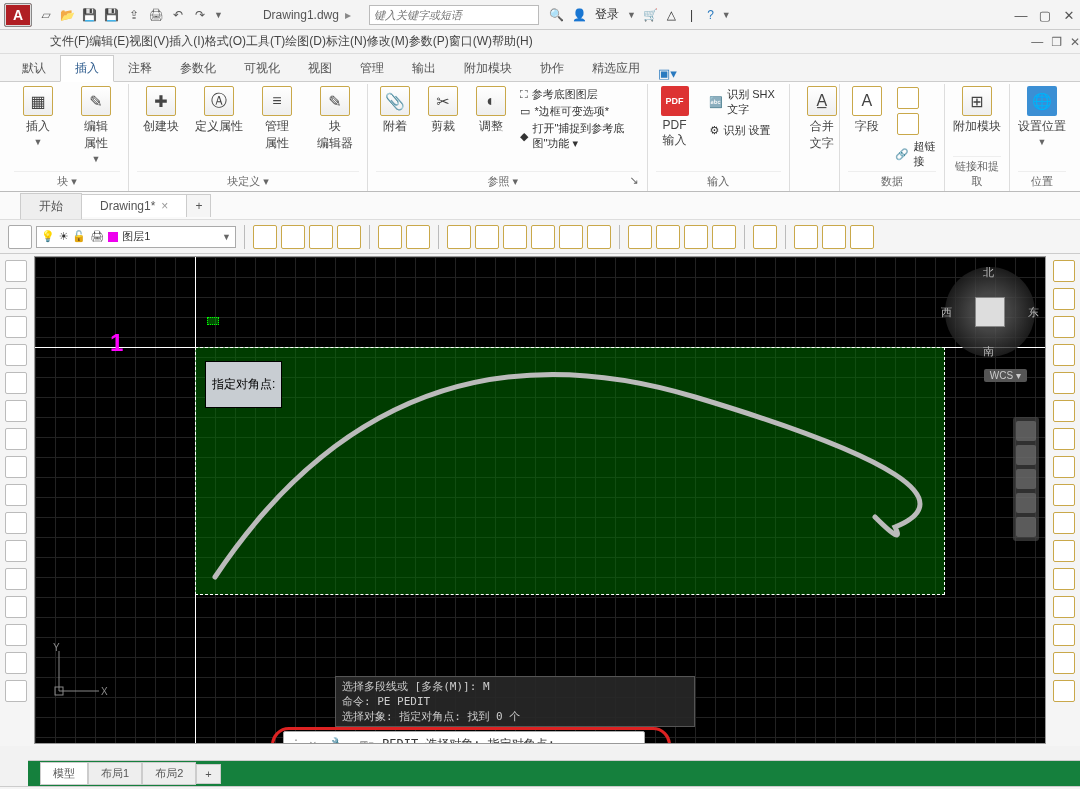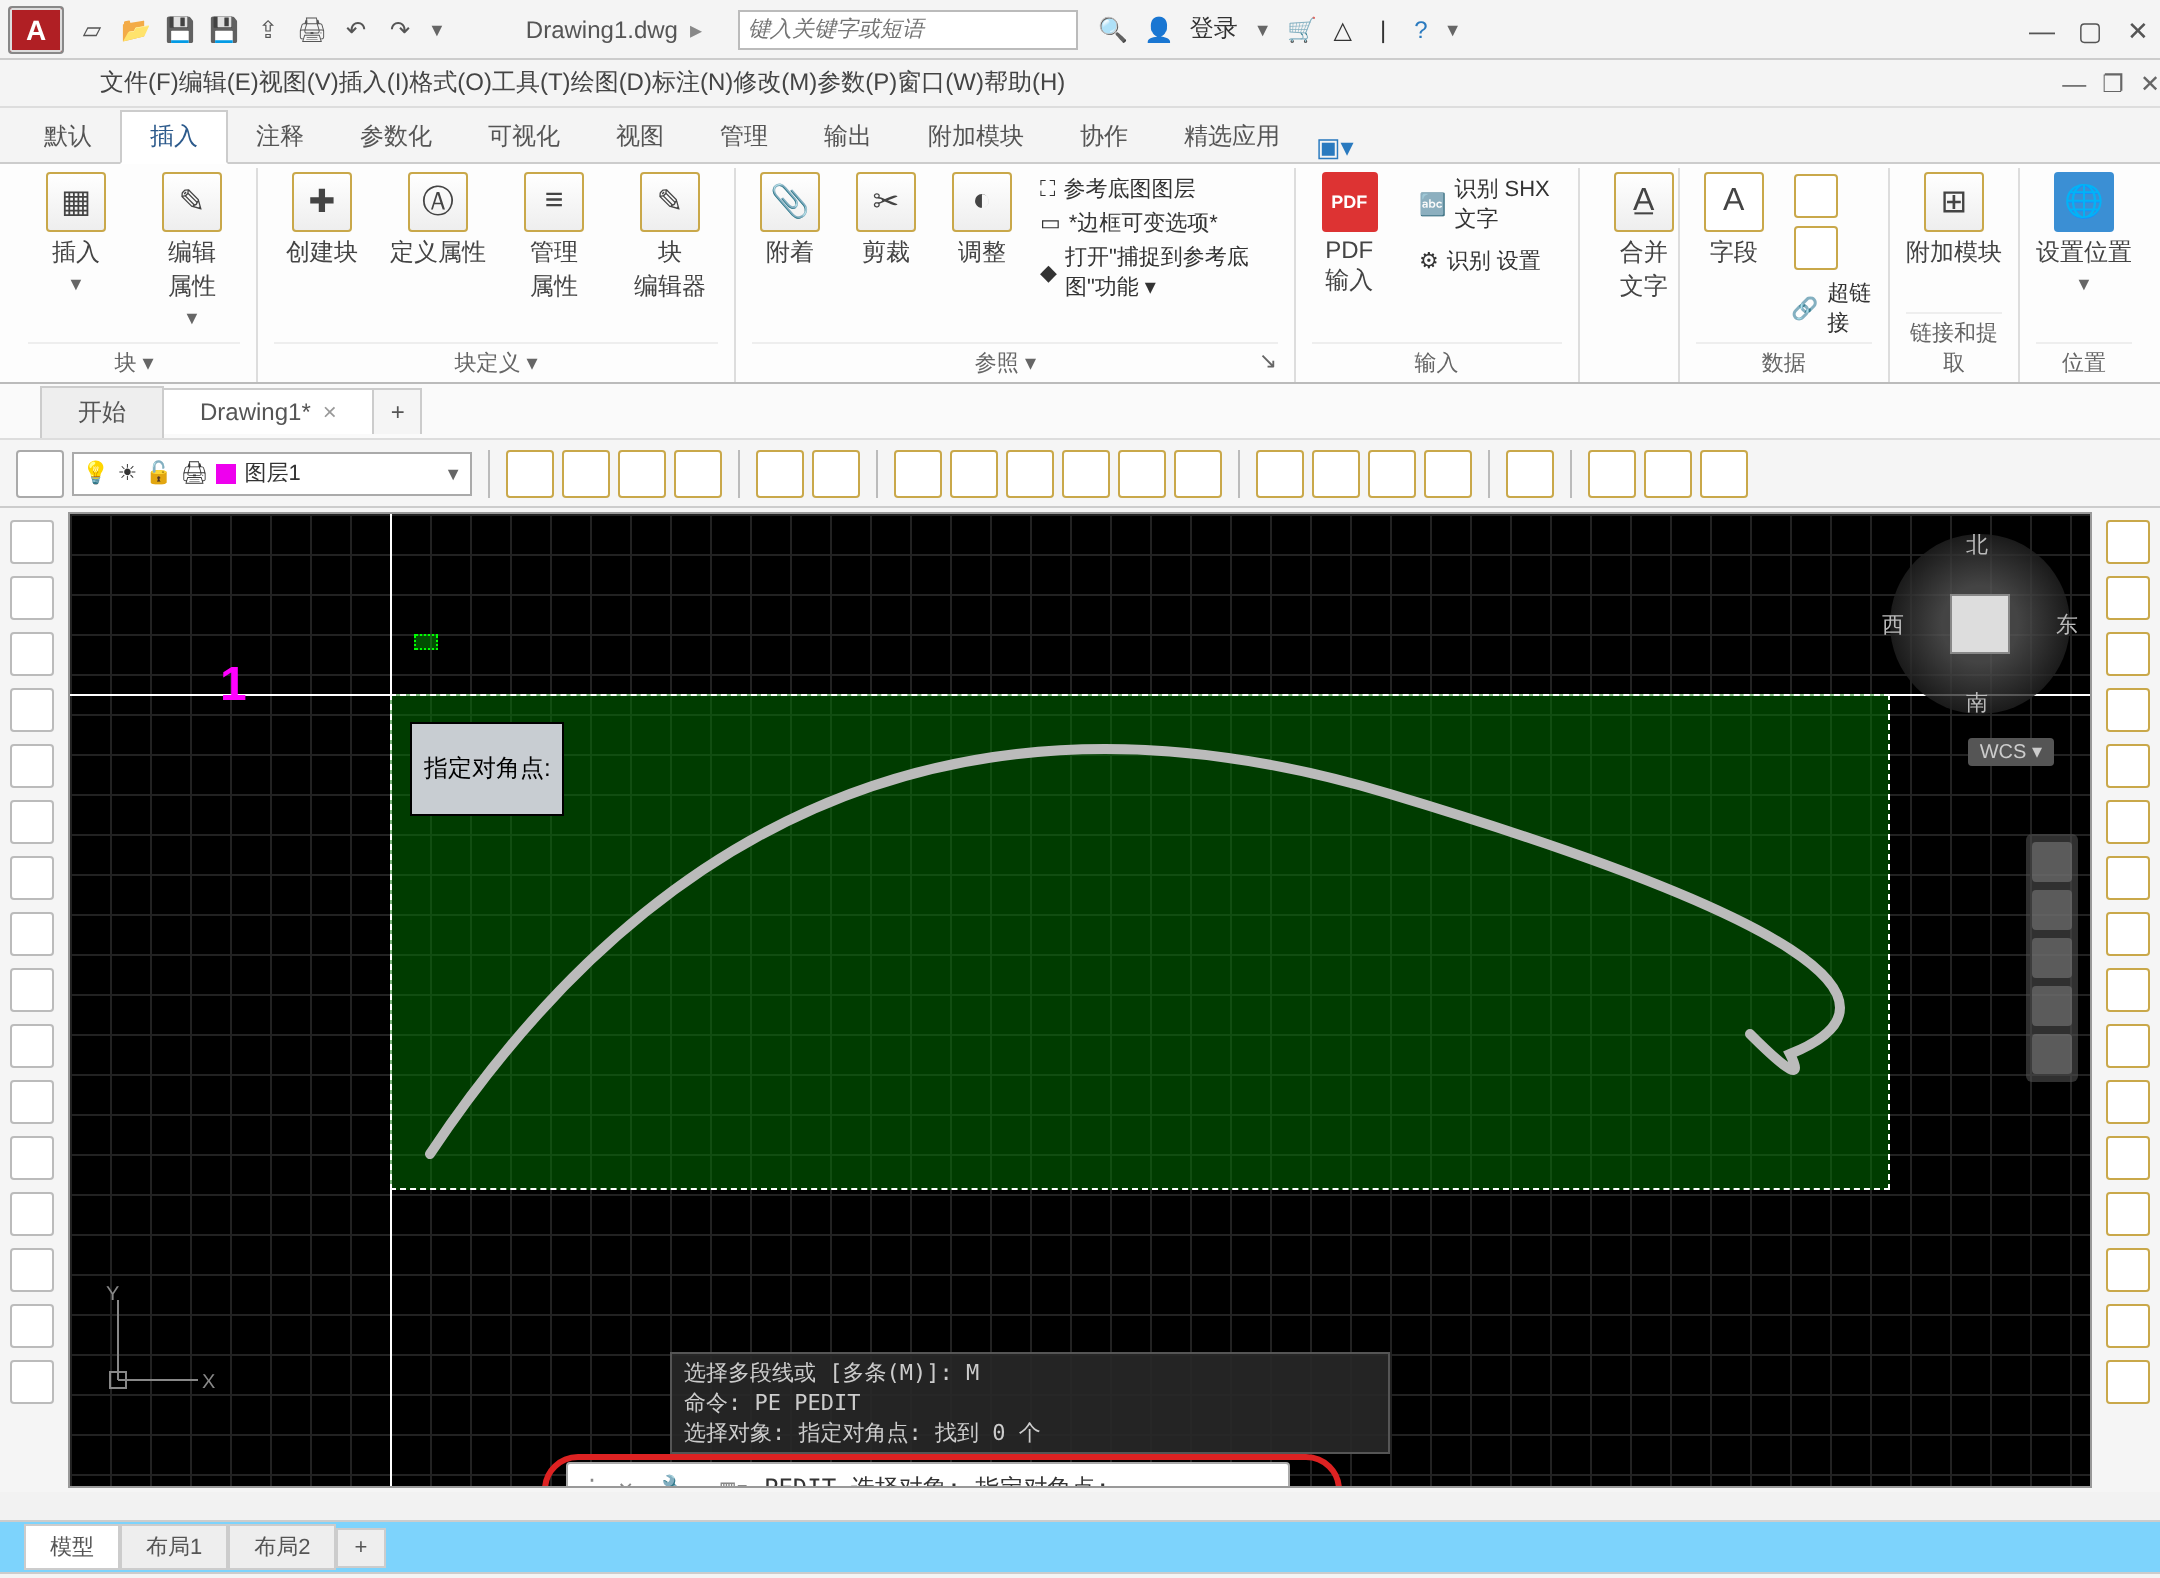--- a/index.html
+++ b/index.html
@@ -55,21 +55,21 @@
   .viewcube .ring { width:90px; height:90px; border-radius:50%; background:radial-gradient(circle,#555 30%, #222 70%); position:relative; opacity:0.8;}
   .viewcube .cube { position:absolute; top:30px; left:30px; width:30px; height:30px; background:#ddd; border:1px solid #888;}
   .viewcube .lbl { position:absolute; font-size:11px; color:#bbb;}
   .wcs { position:absolute; right:18px; top:112px; background:#555; color:#ccc; padding:1px 6px; font-size:10px; border-radius:2px;}
   .navbar { position:absolute; right:6px; top:160px; width:26px; background:rgba(80,80,80,0.6); border-radius:3px; padding:4px 0; display:flex; flex-direction:column; gap:4px; align-items:center;}
   .navbar div { width:20px; height:20px; background:rgba(120,120,120,0.6); border-radius:2px;}
   .ucs { position:absolute; left:14px; bottom:40px; color:#888; font-size:11px;}
   .cmdhist { position:absolute; left:300px; bottom:16px; width:360px; background:rgba(40,40,40,0.9); border:1px solid #555; font-size:11px; color:#ccc; padding:2px 6px; font-family:Consolas,monospace;}
   .cmdbar { position:absolute; left:248px; bottom:-14px; right:400px; height:26px; background:#fff; border:1px solid #aaa; display:flex; align-items:center; padding:0 6px; font-size:12px; font-family:Consolas,monospace; border-radius:2px;}
   .cmdbar-outline { position:absolute; left:236px; bottom:-22px; width:400px; height:38px; border:3px solid #d22; border-radius:18px; pointer-events:none;}
-  .bottomtabs { height:26px; background:#7dd3fc; border-top:1px solid #ccc; display:flex; align-items:center; padding-left:12px; gap:0; margin-top:14px;}
+  .bottomtabs { height:26px; background:#15803d; border-top:1px solid #ccc; display:flex; align-items:center; padding-left:12px; gap:0; margin-top:14px;margin-left:28px;}
   .bottomtabs .btab { padding:3px 12px; border:1px solid #ccc; font-size:11px; background:#eee; color:#555;}
   .bottomtabs .btab.active { background:#fff; }
   .statusbar { height:28px; background:#f4f4f4; border-top:1px solid #ccc; display:flex; align-items:center; justify-content:flex-end; padding:0 8px; gap:3px;}
   .pdf-ic { width:28px; height:30px; background:#d33; border-radius:2px; color:#fff; font-size:9px; display:flex; align-items:center; justify-content:center; font-weight:bold;}
   .arrow { font-size:9px; color:#666; }
 </style>
 </head>
 <body>
 
 <div class="topbar">

